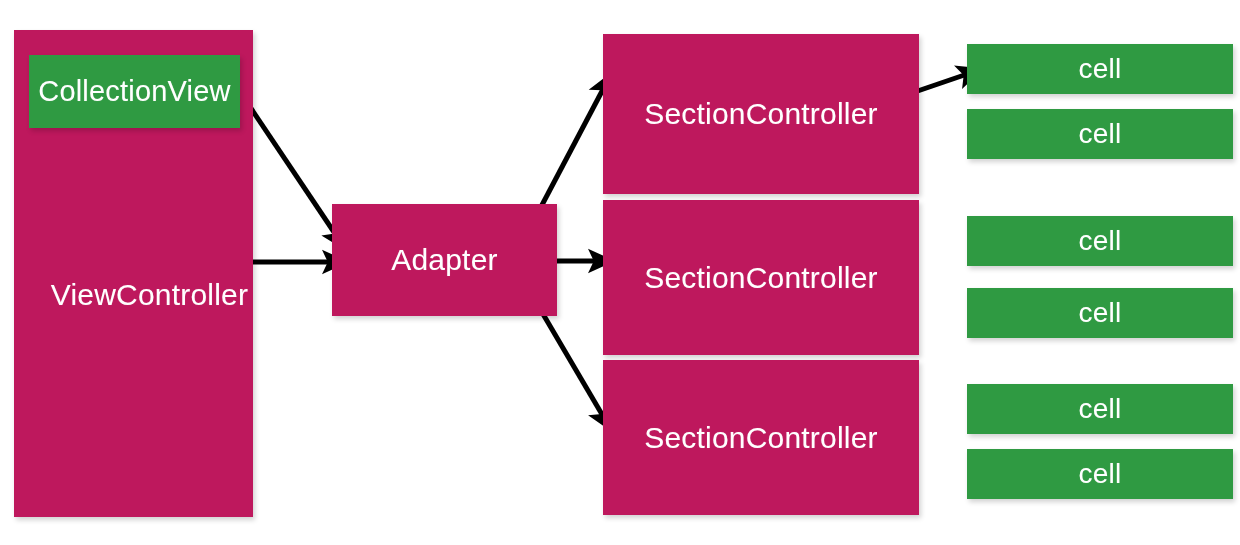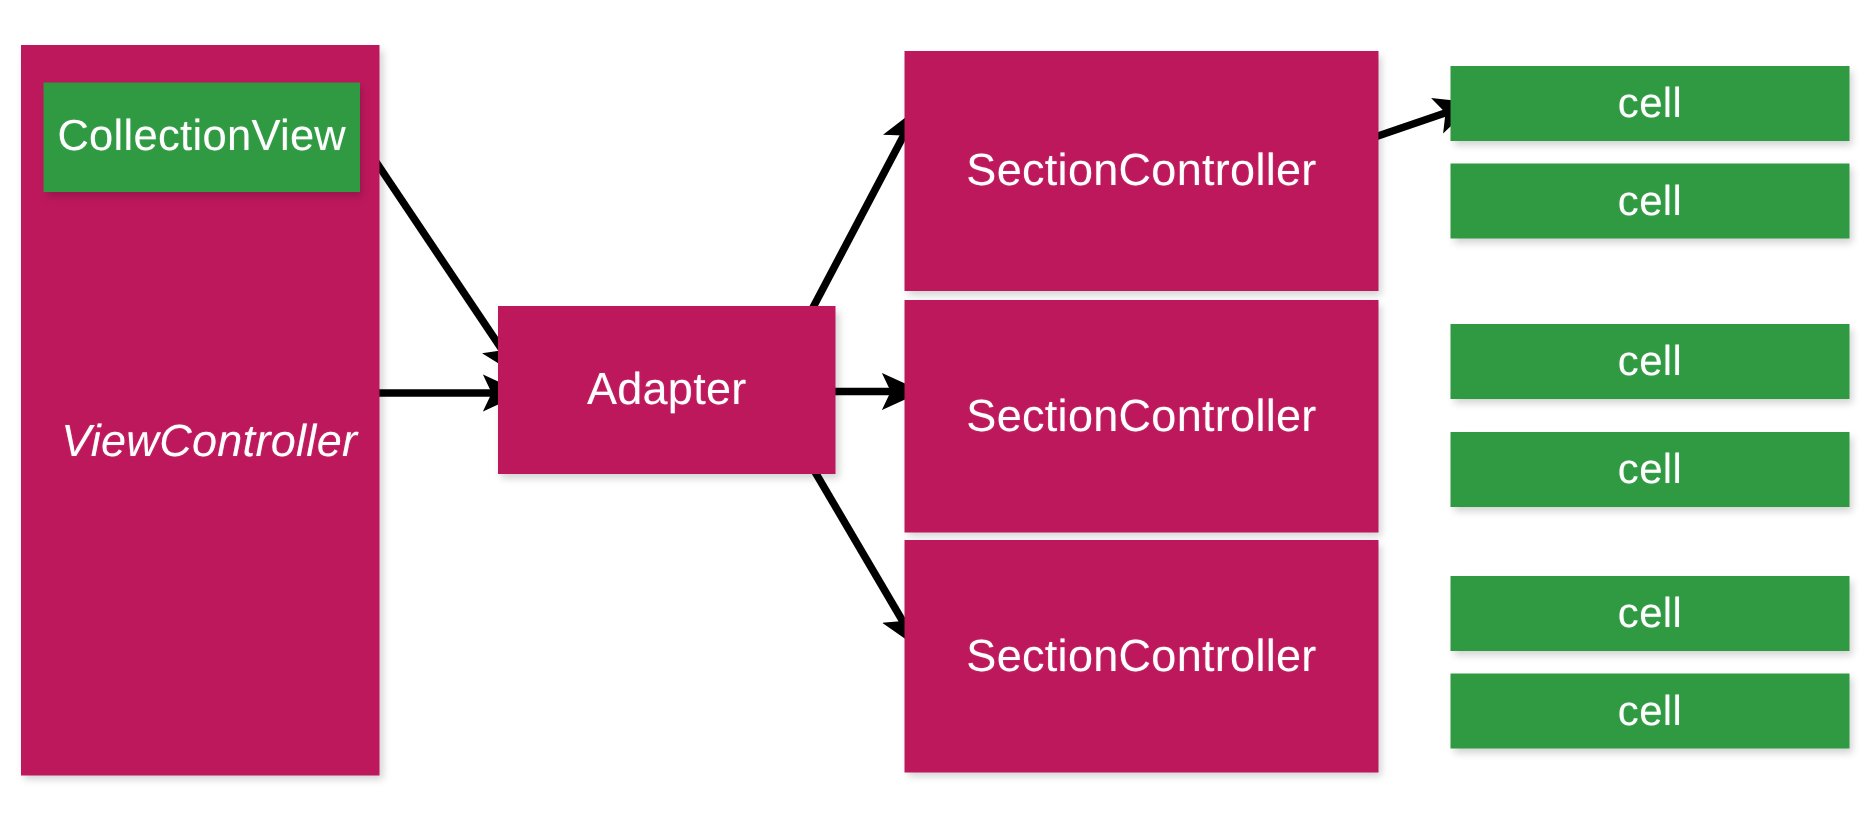--- a/index.html
+++ b/index.html
@@ -41,22 +41,21 @@
     left: 14px;  top: 30px;
     width: 239px; height: 487px;
     align-items: flex-end;
   }
   #view-controller .label {
     text-align: center;
     font-size: 30px;
     padding-bottom: 0;
     position: absolute;
     top: 248px;
-    left: 6px;
-    font-style: italic;
+    left: 16px;
   }
 
   
   #collection-view {
     left: 29px; top: 55px;
     width: 211px; height: 73px;
     justify-content: center;
   }
   #collection-view .label {
     text-align: center;

